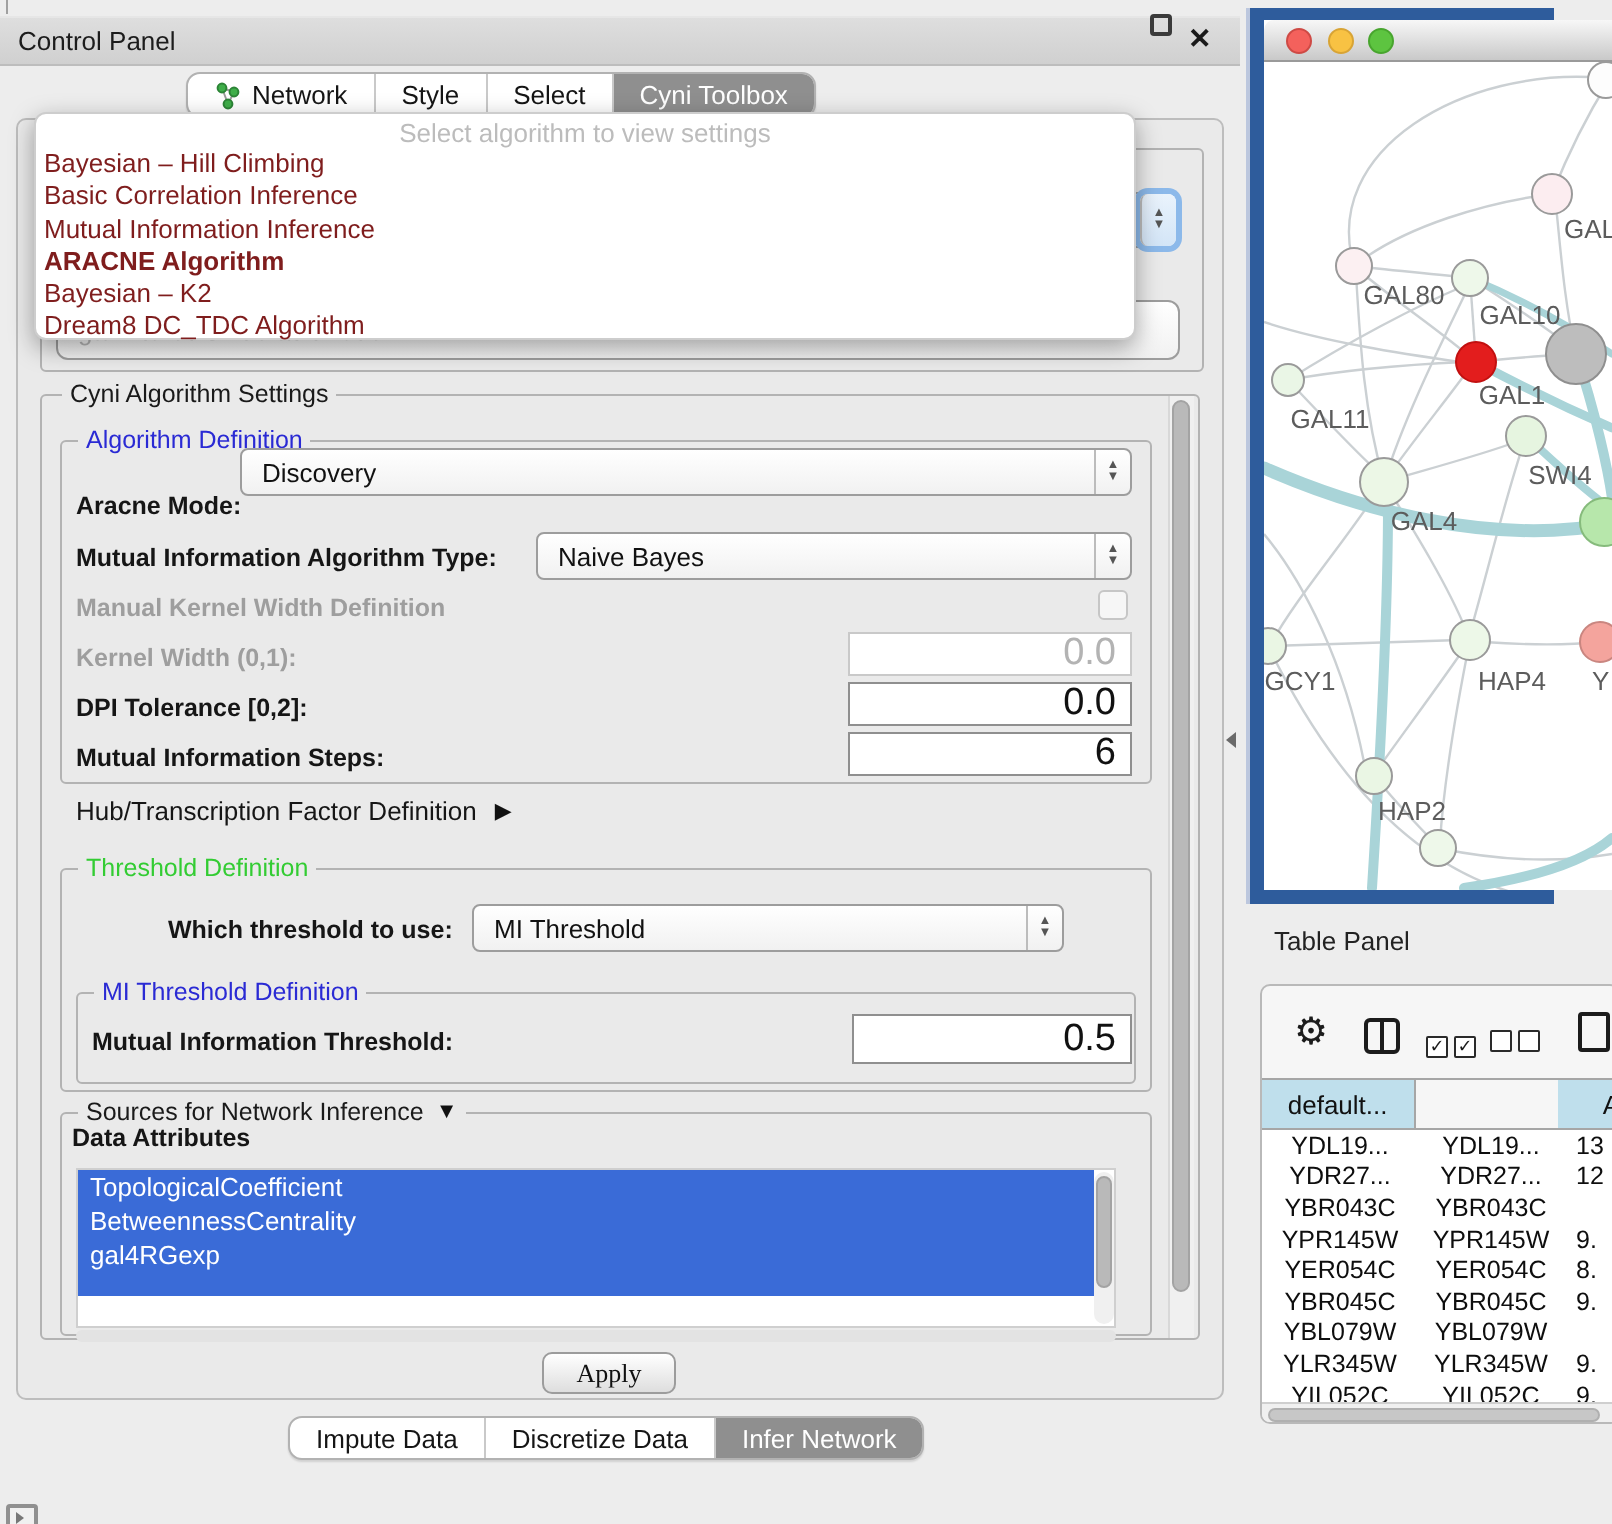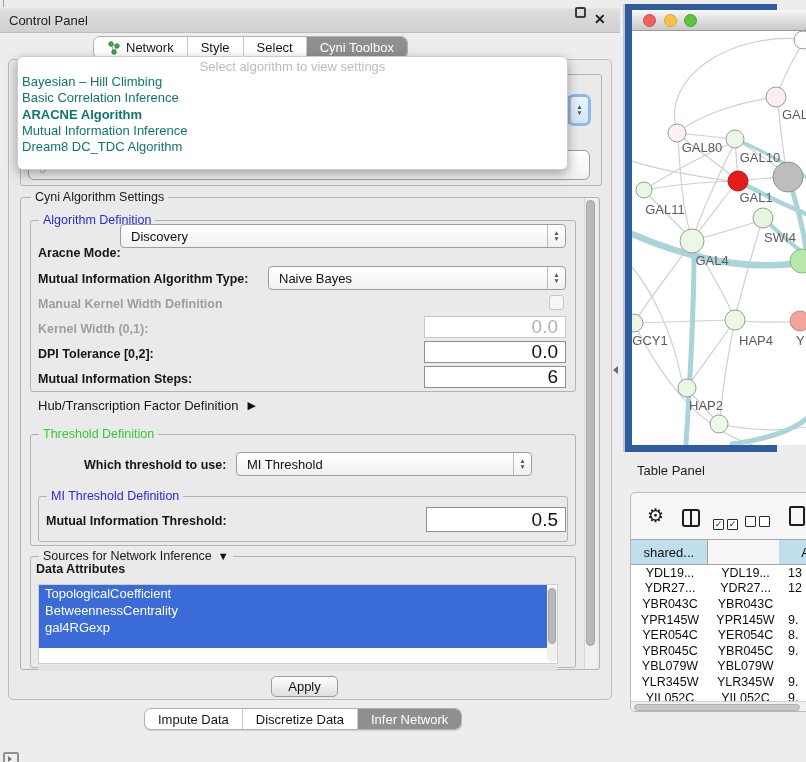--- a/index.html
+++ b/index.html
@@ -36,30 +36,30 @@
   .stepper span{font-size:6.5px;line-height:6px;}
   .stepper.focused{box-shadow:0 0 0 3px #8cb9ea;border-radius:4px;background:linear-gradient(#eaf3fc,#d3e5f7);}
 
   .field{position:absolute;background:#fff;border:1px solid #8f8f8f;font-size:19px;display:flex;align-items:center;justify-content:flex-end;padding:0 7px;}
   .field.dis{border-color:#c9c9c9;color:#b3b3b3;}
 
   .checkbox{position:absolute;width:15px;height:15px;border:1px solid #c6c6c6;border-radius:3px;background:#f6f6f6;}
 
   .popup{left:17px;top:56px;width:551px;height:114px;background:#fff;border:1px solid #cdcdcd;border-radius:6px;box-shadow:0 4px 12px rgba(0,0,0,.35);z-index:50;font-size:13px;}
   .popup .ph{color:#bcbcbc;text-align:center;height:15px;line-height:15px;margin-top:2px;}
-  .popup .pi{height:16.3px;line-height:16.3px;padding-left:4px;color:#0f766e;white-space:nowrap;}
+  .popup .pi{height:16.3px;line-height:16.3px;padding-left:4px;color:#7f1d1d;white-space:nowrap;}
   .popup .pi.bold{font-weight:bold;}
 
   .scroll-track{position:absolute;background:#f0f0f0;border-left:1px solid #d8d8d8;}
   .scroll-thumb{position:absolute;background:#b9b9b9;border:1px solid #a3a3a3;border-radius:5px;}
 
   .attr-list{position:absolute;background:#fff;border:1px solid #cfcfcf;overflow:hidden;}
   .attr-item{height:17px;line-height:17px;background:#3a6bd7;color:#fff;font-size:13px;padding-left:6px;width:508px;white-space:nowrap;}
 
-  .btn{position:absolute;background:linear-gradient(#ffffff,#dedede);border:1px solid #9c9c9c;border-radius:5px;font-size:13px;display:flex;align-items:center;justify-content:center;color:#111;}
+  .btn{position:absolute;background:linear-gradient(#ffffff,#dedede);border:1px solid #9c9c9c;border-radius:5px;font-size:13px;display:flex;align-items:center;justify-content:center;color:#111;font-family:Liberation Serif, serif;}
 
   
   .net-frame{left:625px;top:4px;width:152px;height:448px;border-left:7px solid #2e5c9c;border-top:6px solid #2e5c9c;border-bottom:7px solid #2e5c9c;background:#fff;}
   .net-lightstrip{left:623px;top:4px;width:2px;height:448px;background:#bcc7de;}
   .mac-bar{position:absolute;left:0;top:0;width:174px;height:21px;background:linear-gradient(#f7f7f7,#c9c9c9);border-bottom:1px solid #9a9a9a;border-top-left-radius:5px;}
   .light{position:absolute;top:4px;width:13px;height:13px;border-radius:50%;}
   .net-canvas{position:absolute;left:0;top:21px;width:174px;height:414px;background:#fff;overflow:hidden;}
   svg text{font-family:"Liberation Sans",sans-serif;font-size:13px;fill:#5c5c5c;}
   .e{stroke:#cbd0d3;stroke-width:1.2;fill:none;}
   .t{stroke:#a9d4d8;fill:none;stroke-linecap:round;}
@@ -129,22 +129,23 @@
   </div>
 </div>
 <div class="combo" style="left:28px;top:150px;width:562px;height:30px;border-radius:6px;">
   <div class="cv" style="color:#b8b8b8;">gal-filtered sif default node</div>
 </div>
 
 <div class="abs popup">
   <div class="ph">Select algorithm to view settings</div>
   <div class="pi">Bayesian – Hill Climbing</div>
   <div class="pi">Basic Correlation Inference</div>
+  <div class="pi">Mutual Information Inference</div>
   <div class="pi bold">ARACNE Algorithm</div>
-  <div class="pi">Mutual Information Inference</div>
+  <div class="pi">Bayesian – K2</div>
   <div class="pi">Dream8 DC_TDC Algorithm</div>
 </div>
 
 <div class="groupbox" style="left:20px;top:197px;width:580px;height:473px;">
   <span class="gb-title t-black" style="left:10px;">Cyni Algorithm Settings</span>
 </div>
 <div class="scroll-track" style="left:584px;top:198px;width:13px;height:471px;"></div>
 <div class="scroll-thumb" style="left:586px;top:200px;width:9px;height:446px;"></div>
 
 <div class="groupbox" style="left:30px;top:220px;width:546px;height:172px;">
@@ -324,21 +325,21 @@
   <div class="tp-toolbar-icon" style="left:82px;top:20px;">
     <span class="cbx">✓</span><span class="cbx">✓</span>
   </div>
   <div class="tp-toolbar-icon" style="left:114px;top:20px;">
     <span class="cbx"></span><span class="cbx"></span>
   </div>
   <div class="tp-toolbar-icon docicon" style="left:158px;top:13px;"></div>
 
   <div class="thead">
     <div class="th blue" style="width:78px;">
-        <span>shared...</span>
+        <span>default...</span>
       </div>
     <div class="th gray" style="width:73px;">
         <span>name</span>
       </div>
     <div class="th blue" style="flex:1;justify-content:flex-start;padding-left:22px;">
         <span>A</span>
       </div>
   </div>
 
   <div class="tbody">

